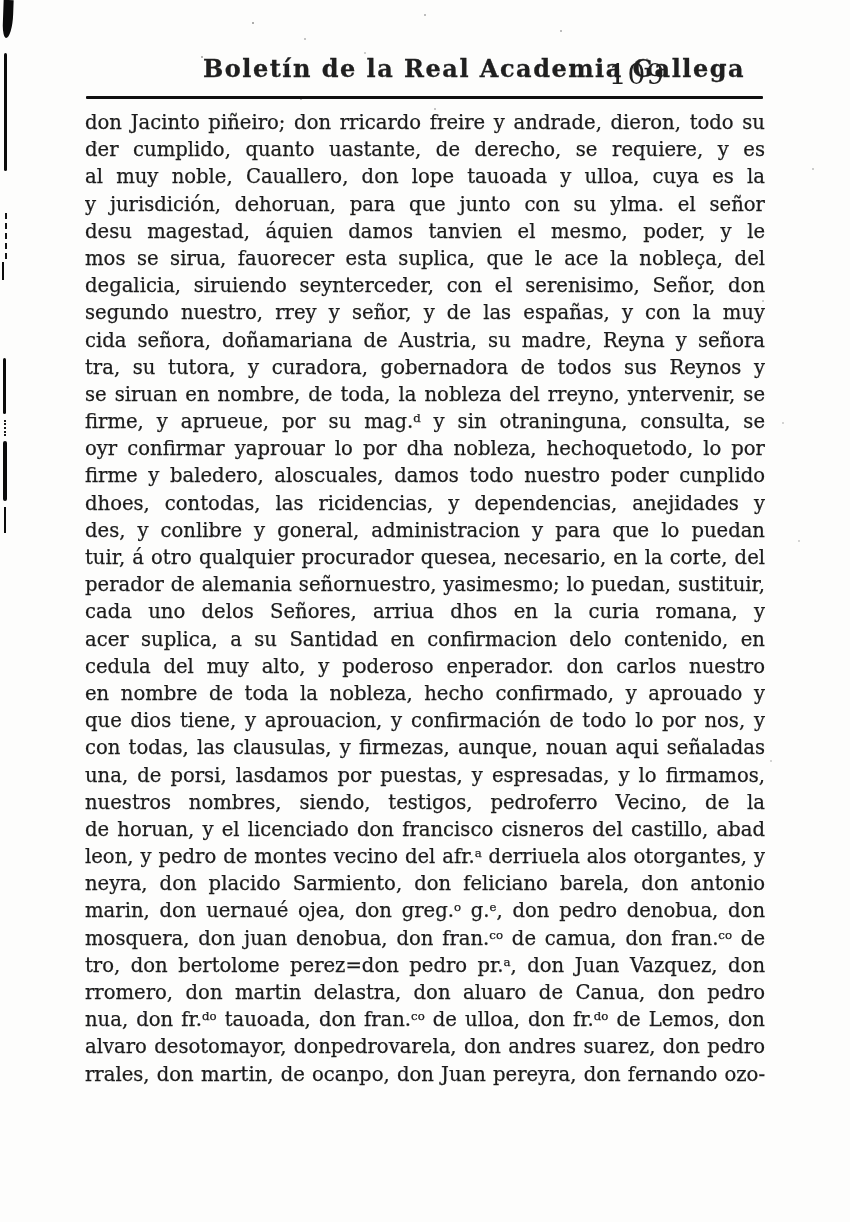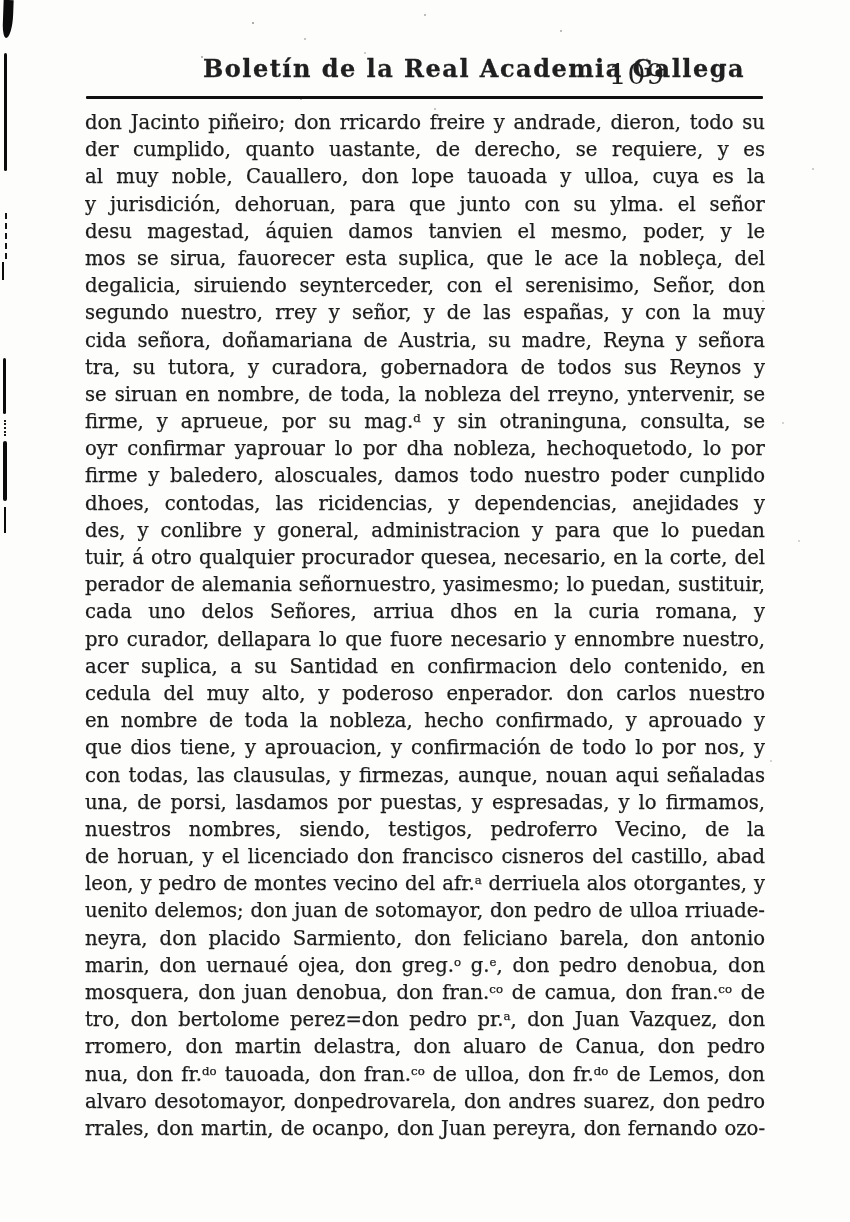--- a/index.html
+++ b/index.html
@@ -116,31 +116,29 @@
       <div class="text-line">tra, su tutora, y curadora, gobernadora de todos sus Reynos y señoríos,</div>
       <div class="text-line">se siruan en nombre, de toda, la nobleza del rreyno, yntervenir, se con-</div>
       <div class="text-line">firme, y aprueue, por su mag.<sup>d</sup> y sin otraninguna, consulta, se siruan</div>
       <div class="text-line">oyr confirmar yaprouar lo por dha nobleza, hechoquetodo, lo por dho</div>
       <div class="text-line">firme y baledero, aloscuales, damos todo nuestro poder cunplido como</div>
       <div class="text-line">dhoes, contodas, las ricidencias, y dependencias, anejidades y conejida-</div>
       <div class="text-line">des, y conlibre y goneral, administracion y para que lo puedan susti-</div>
       <div class="text-line">tuir, á otro qualquier procurador quesea, necesario, en la corte, del em-</div>
       <div class="text-line">perador de alemania señornuestro, yasimesmo; lo puedan, sustituir,</div>
       <div class="text-line">cada uno delos Señores, arriua dhos en la curia romana, y aqualquiora</div>
-      <div class="text-line">pro curador, dellapara lo que fuore necesario y ennombre nuestro,</div>
       <div class="text-line">acer suplica, a su Santidad en confirmacion delo contenido, en larreal</div>
       <div class="text-line">cedula del muy alto, y poderoso enperador. don carlos nuestro señor,</div>
       <div class="text-line">en nombre de toda la nobleza, hecho confirmado, y aprouado y</div>
       <div class="text-line">que dios tiene, y aprouacion, y confirmación de todo lo por nos, y</div>
       <div class="text-line">con todas, las clausulas, y firmezas, aunque, nouan aqui señaladas cada</div>
       <div class="text-line">una, de porsi, lasdamos por puestas, y espresadas, y lo firmamos, de</div>
       <div class="text-line">nuestros nombres, siendo, testigos, pedroferro Vecino, de la jurisdición,</div>
       <div class="text-line">de horuan, y el licenciado don francisco cisneros del castillo, abad de</div>
       <div class="text-line">leon, y pedro de montes vecino del afr.<sup>a</sup> derriuela alos otorgantes, y</div>
-      <div class="text-line">uenito delemos; don juan de sotomayor, don pedro de ulloa rriuade-</div>
       <div class="text-line">neyra, don placido Sarmiento, don feliciano barela, don antonio villa-</div>
       <div class="text-line">marin, don uernaué ojea, don greg.<sup>o</sup> g.<sup>e</sup>, don pedro denobua, don pedro</div>
       <div class="text-line">mosquera, don juan denobua, don fran.<sup>co</sup> de camua, don fran.<sup>co</sup> de cas-</div>
       <div class="text-line">tro, don bertolome perez=don pedro pr.<sup>a</sup>, don Juan Vazquez, don lope</div>
       <div class="text-line">rromero, don martin delastra, don aluaro de Canua, don pedro deca-</div>
       <div class="text-line">nua, don fr.<sup>do</sup> tauoada, don fran.<sup>co</sup> de ulloa, don fr.<sup>do</sup> de Lemos, don</div>
       <div class="text-line">alvaro desotomayor, donpedrovarela, don andres suarez, don pedro co-</div>
       <div class="text-line">rrales, don martin, de ocanpo, don Juan pereyra, don fernando ozo-</div>
     </div>
 

